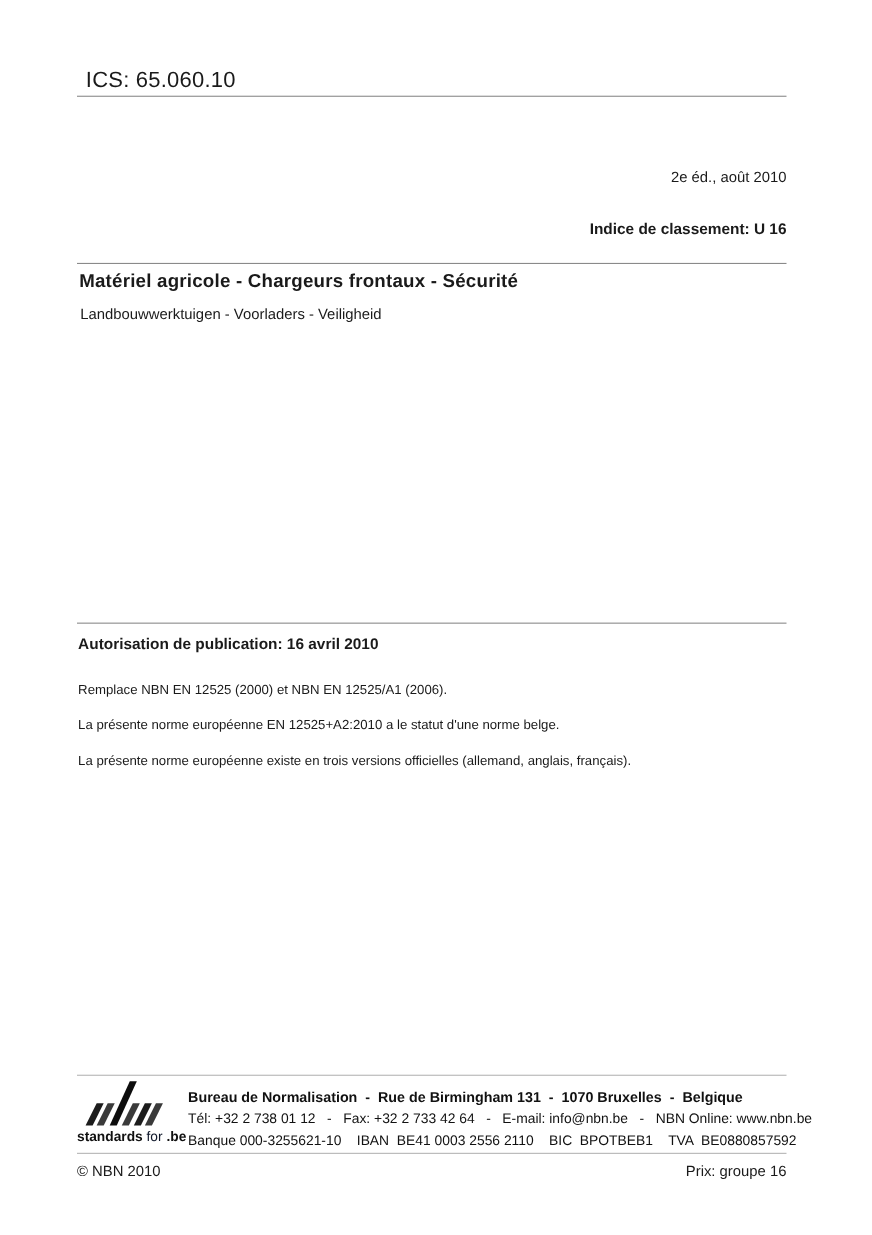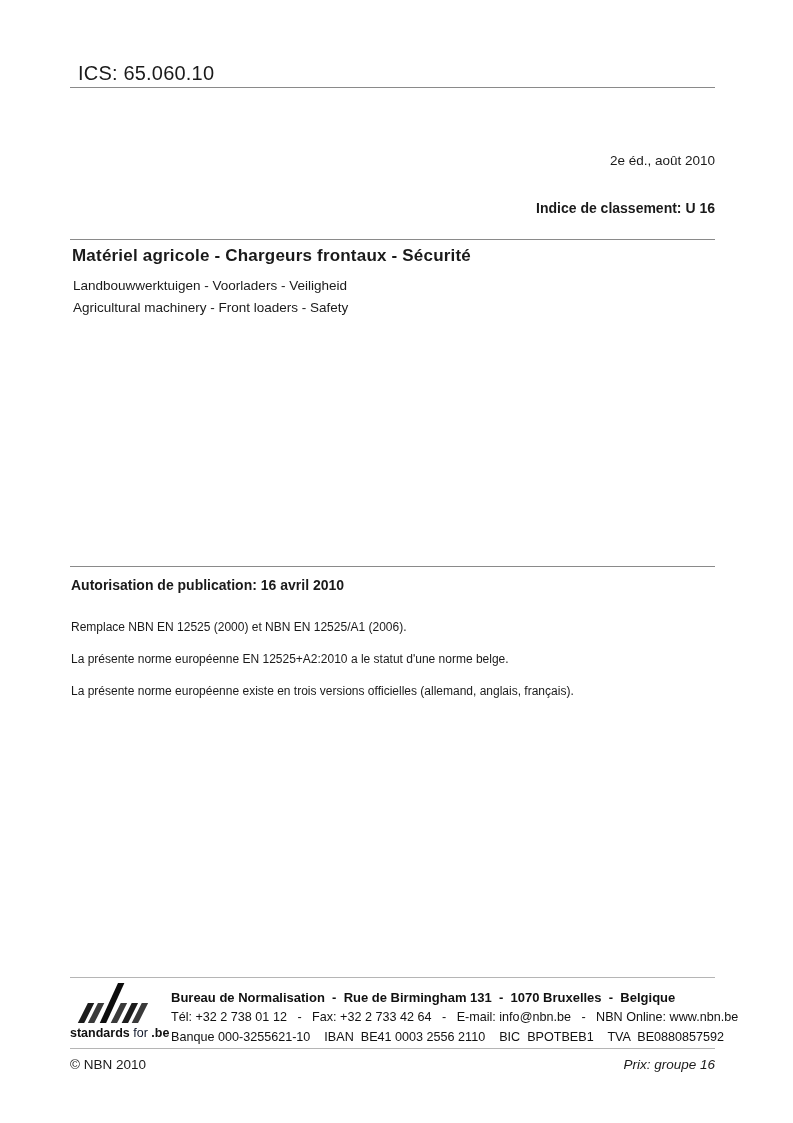--- a/index.html
+++ b/index.html
@@ -47,40 +47,39 @@
   .logo-box svg{display:block;margin:0 auto;}
   .tagline{font-size:12.5px;margin-top:1px;white-space:pre;color:#111;}
   .tagline .b{font-weight:bold;}
   .tagline .f{color:#0f172a;}
   .addr{left:171px;font-size:12.6px;white-space:pre;color:#111;}
   .addr.l1{top:990px;font-weight:bold;font-size:13px;}
   .addr.l2{top:1010px;}
   .addr.l3{top:1030px;}
 
   .copyright{left:70px;top:1057px;font-size:13.5px;}
-  .price{right:78px;top:1057px;font-size:13.5px;font-style:italic;}
+  .price{right:78px;top:1057px;font-size:13.5px;}
 </style>
 </head>
 <body>
 
 <div class="page">
 
   <div class="abs ics">ICS: 65.060.10</div>
   <div class="rule" style="top:87px;"></div>
 
   <div class="abs doc-type">
   </div>
   <div class="abs hdr-right edition">2e éd., août 2010</div>
   <div class="abs hdr-right indice">Indice de classement: U 16</div>
 
   <div class="rule" style="top:239px;"></div>
 
   <div class="abs title-fr">Matériel agricole - Chargeurs frontaux - Sécurité</div>
   <div class="abs title-nl">Landbouwwerktuigen - Voorladers - Veiligheid</div>
-  <div class="abs title-en">Agricultural machinery - Front loaders - Safety</div>
 
   <div class="rule" style="top:566px;"></div>
 
   <div class="abs autorisation">Autorisation de publication: 16 avril 2010</div>
   <div class="abs para p0">Remplace NBN EN 12525 (2000) et NBN EN 12525/A1 (2006).</div>
   <div class="abs para p1">La présente norme européenne EN 12525+A2:2010 a le statut d'une norme belge.</div>
   <div class="abs para p2">La présente norme européenne existe en trois versions officielles (allemand, anglais, français).</div>
 
   <div class="rule light" style="top:977px;"></div>
 

